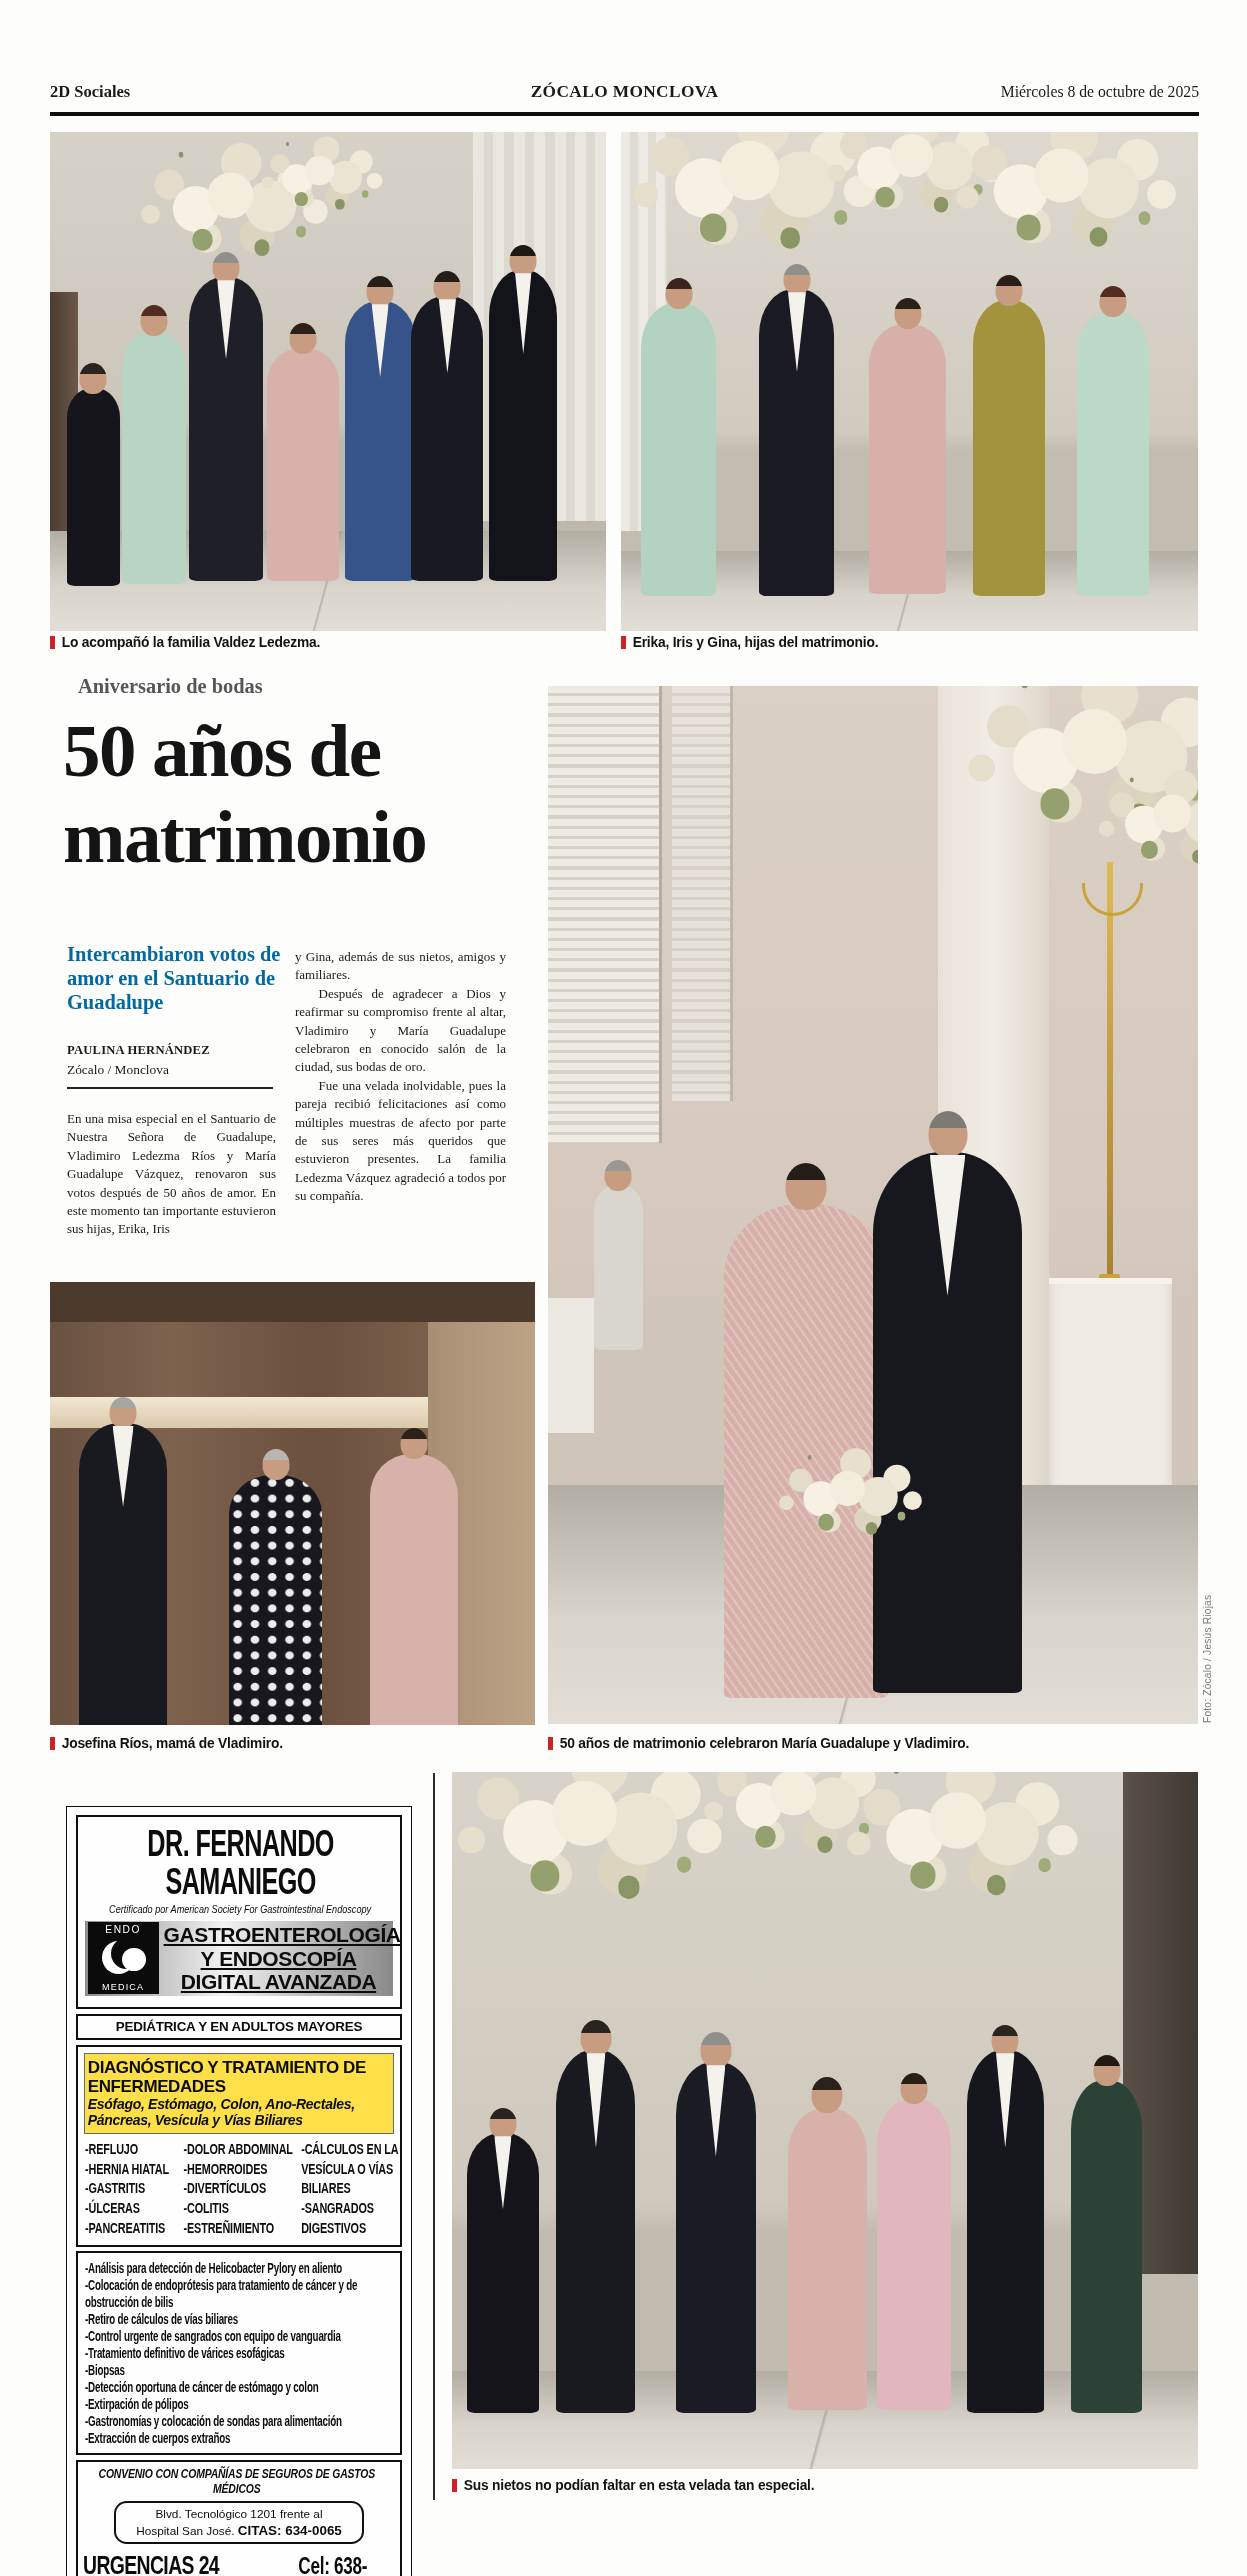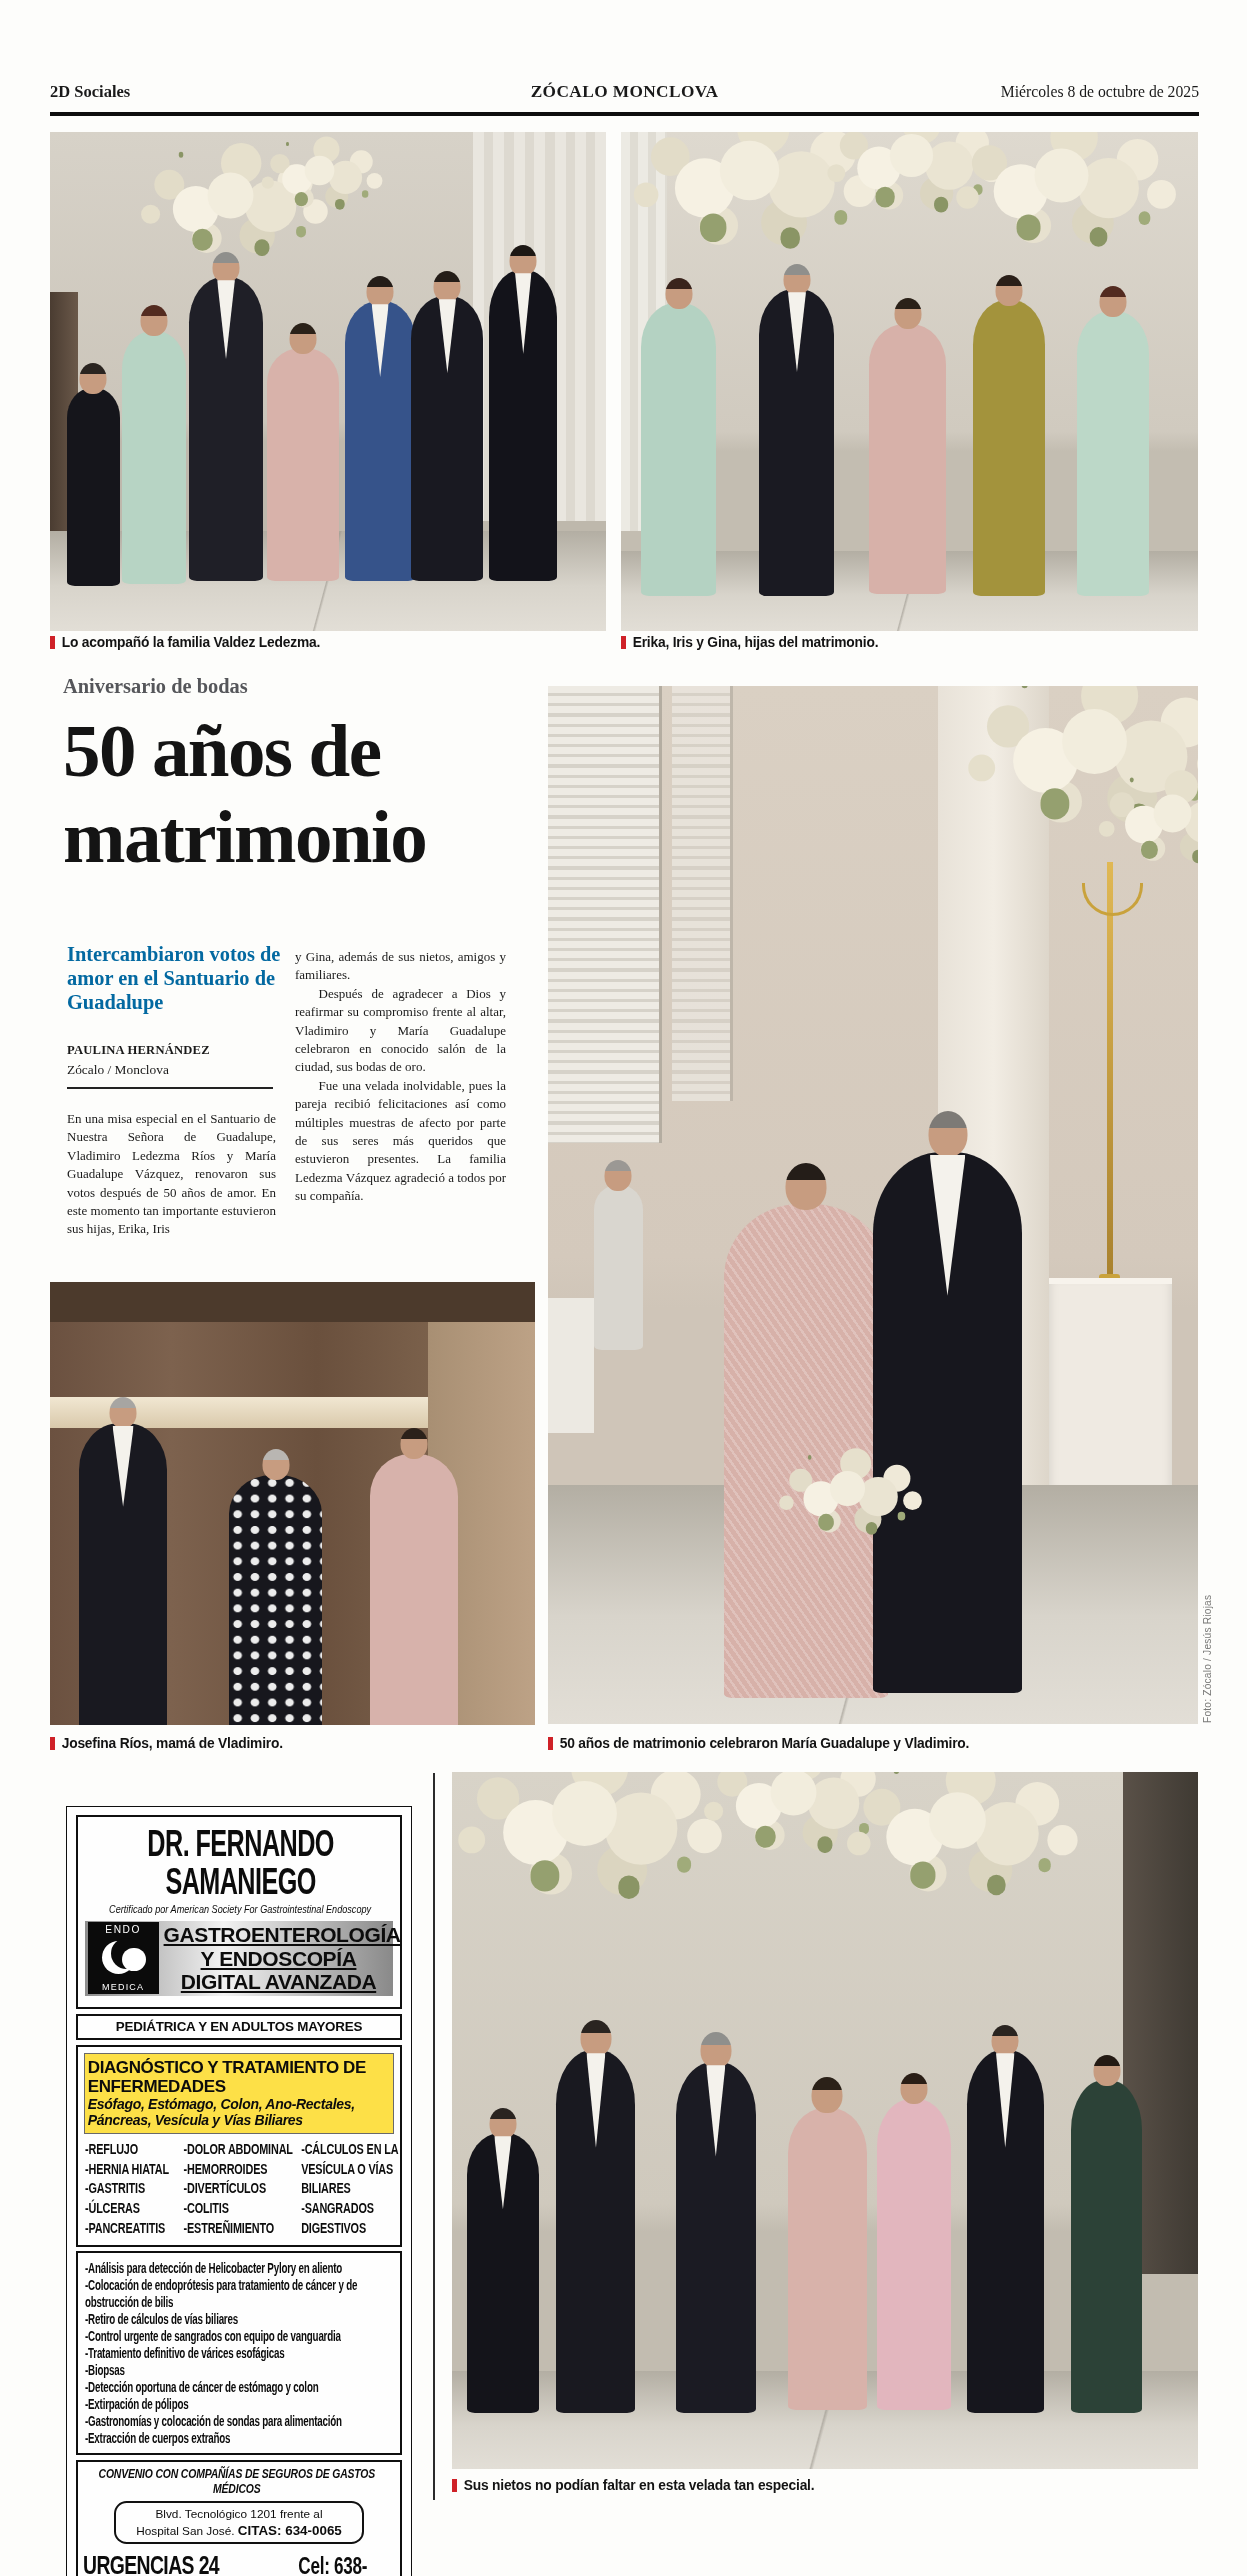--- a/index.html
+++ b/index.html
@@ -40,21 +40,21 @@
   .cage::before{content:"";position:absolute;top:-9.4px;left:50%;transform:translateX(-50%);width:12.6px;height:9.4px;border:2.4px solid #c9a23c;border-bottom:none;border-radius:6.3px 6.3px 0 0;}
 
   
   .cap{position:absolute;font-family:"Liberation Sans",sans-serif;font-weight:700;font-size:13.8px;
        letter-spacing:-0.2px;color:#131313;}
   .capbar{display:inline-block;width:4.7px;height:12.6px;background:#cf2127;margin-right:7px;vertical-align:-1.6px;}
   .credit{position:absolute;writing-mode:vertical-rl;transform:rotate(180deg);
           font-family:"Liberation Sans",sans-serif;font-size:10.2px;color:#7a7a78;letter-spacing:0.2px;}
 
   
-  .kicker{position:absolute;left:63px;top:675px;font-size:20.4px;font-weight:700;color:#55565a;}
+  .kicker{position:absolute;left:78px;top:675px;font-size:20.4px;font-weight:700;color:#55565a;}
   .headline{position:absolute;left:63px;top:708px;width:499px;font-size:75px;line-height:1.15;
             font-weight:700;letter-spacing:-1.6px;color:#141414;}
   .subhead{position:absolute;left:67px;top:942px;width:219px;font-size:20.4px;line-height:1.18;font-weight:700;color:#0369a1;}
   .by-name{position:absolute;left:67px;top:1043px;font-family:Liberation Serif, serif;font-size:12.6px;font-weight:700;letter-spacing:0.2px;}
   .by-org{position:absolute;left:67px;top:1062px;font-size:13.4px;}
   .by-rule{position:absolute;left:67px;top:1087px;width:206px;height:1.6px;background:#222;}
   .bodycol{position:absolute;font-size:13px;line-height:18.4px;text-align:justify;hyphens:auto;}
   .bodycol p{margin:0;}
   .bodycol p + p{text-indent:23.6px;}
 

